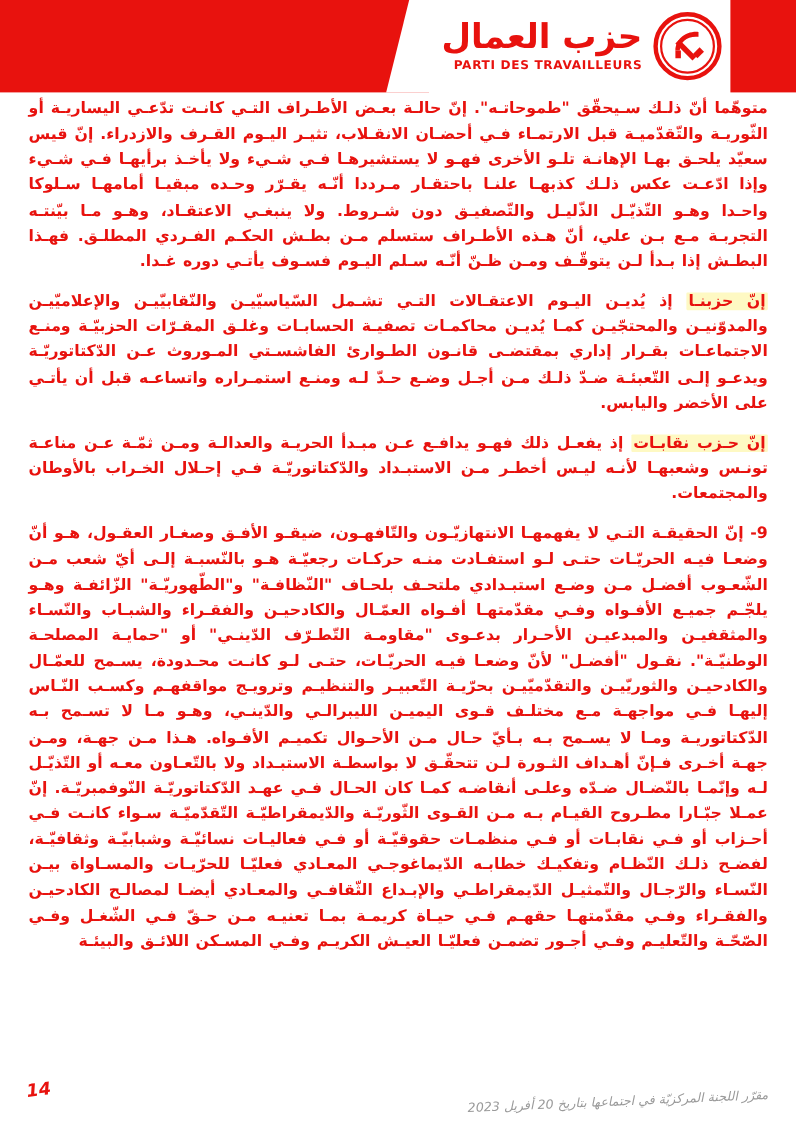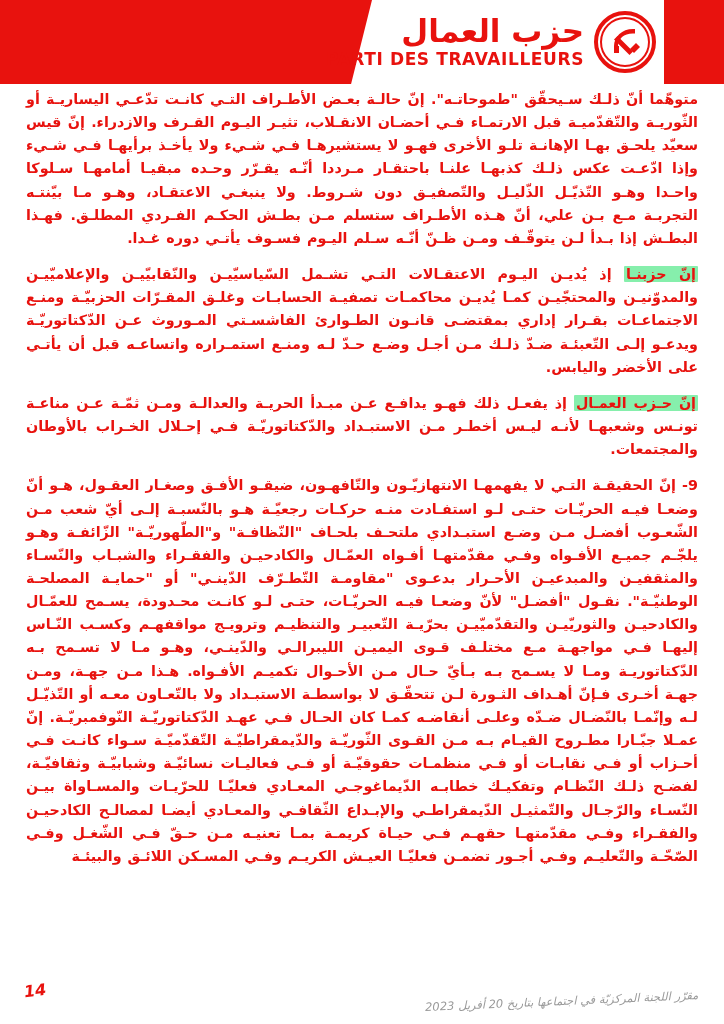--- a/index.html
+++ b/index.html
@@ -99,21 +99,21 @@
   }
   .party-name-ar {
     font-size: 31px;
     font-weight: bold;
     color: #e8120e;
     letter-spacing: 0px;
     white-space: nowrap;
     direction: rtl;
   }
   .party-name-fr {
-    font-size: 17px;
+    font-size: 11px;
     font-weight: bold;
     color: #e8120e;
     letter-spacing: 0.6px;
     white-space: nowrap;
     direction: ltr;
     margin-top: 4px;
   }
 
   
   .page-body {
@@ -133,21 +133,21 @@
     line-height: 1.62;
     margin: 0 0 13px 0;
     text-align: justify;
     text-justify: inter-word;
     word-spacing: 1px;
   }
   .para.last {
     margin-bottom: 16px;
   }
   .hl {
-    background: #86efac;
+    background: #fef9c3;
     padding: 0 2px;
     border-radius: 1px;
   }
   .item-num {
     color: #e8120e;
     font-weight: bold;
   }
 
   
   .footer {
@@ -204,21 +204,21 @@
     </div>
   </div>
 </div>
 
 <div class="page-body">
 
   <p class="para">متوهّما أنّ ذلـك سـيحقّق "طموحاتـه". إنّ حالـة بعـض الأطـراف التـي كانـت تدّعـي اليساريـة أو الثّوريـة والتّقدّميـة قبل الارتمـاء فـي أحضـان الانقـلاب، تثيـر اليـوم القـرف والازدراء. إنّ قيس سعيّد يلحـق بهـا الإهانـة تلـو الأخرى فهـو لا يستشيرهـا فـي شـيء ولا يأخـذ برأيهـا فـي شـيء وإذا ادّعـت عكس ذلـك كذبهـا علنـا باحتقـار مـرددا أنّـه يقـرّر وحـده مبقيـا أمامهـا سـلوكا واحـدا وهـو التّذيّـل الذّليـل والتّصفيـق دون شـروط. ولا ينبغـي الاعتقـاد، وهـو مـا بيّنتـه التجربـة مـع بـن علي، أنّ هـذه الأطـراف ستسلم مـن بطـش الحكـم الفـردي المطلـق. فهـذا البطـش إذا بـدأ لـن يتوقّـف ومـن ظـنّ أنّـه سـلم اليـوم فسـوف يأتـي دوره غـدا.</p>
 
   <p class="para"><span class="hl">إنّ حزبنـا</span><span> إذ يُديـن اليـوم الاعتقـالات التـي تشـمل السّياسيّيـن والنّقابيّيـن والإعلاميّيـن والمدوّنيـن والمحتجّيـن كمـا يُديـن محاكمـات تصفيـة الحسابـات وغلـق المقـرّات الحزبيّـة ومنـع الاجتماعـات بقـرار إداري بمقتضـى قانـون الطـوارئ الفاشسـتي المـوروث عـن الدّكتاتوريّـة ويدعـو إلـى التّعبئـة ضـدّ ذلـك مـن أجـل وضـع حـدّ لـه ومنـع استمـراره واتساعـه قبل أن يأتـي على الأخضر واليابس.</span></p>
 
-  <p class="para"><span class="hl">إنّ حـزب العمـال</span><span> إذ يفعـل ذلك فهـو يدافـع عـن مبـدأ الحريـة والعدالـة ومـن ثمّـة عـن مناعـة تونـس وشعبهـا لأنـه ليـس أخطـر مـن الاستبـداد والدّكتاتوريّـة فـي إحـلال الخـراب بالأوطان والمجتمعات.</span></p>
+  <p class="para"><span class="hl">إنّ حـزب نقابـات</span><span> إذ يفعـل ذلك فهـو يدافـع عـن مبـدأ الحريـة والعدالـة ومـن ثمّـة عـن مناعـة تونـس وشعبهـا لأنـه ليـس أخطـر مـن الاستبـداد والدّكتاتوريّـة فـي إحـلال الخـراب بالأوطان والمجتمعات.</span></p>
 
   <p class="para last"><span class="item-num">9-</span><span> إنّ الحقيقـة التـي لا يفهمهـا الانتهازيّـون والتّافهـون، ضيقـو الأفـق وصغـار العقـول، هـو أنّ وضعـا فيـه الحريّـات حتـى لـو استفـادت منـه حركـات رجعيّـة هـو بالنّسبـة إلـى أيّ شعب مـن الشّعـوب أفضـل مـن وضـع استبـدادي ملتحـف بلحـاف "النّظافـة" و"الطّهوريّـة" الزّائفـة وهـو يلجّـم جميـع الأفـواه وفـي مقدّمتهـا أفـواه العمّـال والكادحيـن والفقـراء والشبـاب والنّسـاء والمثقفيـن والمبدعيـن الأحـرار بدعـوى "مقاومـة التّطـرّف الدّينـي" أو "حمايـة المصلحـة الوطنيّـة". نقـول "أفضـل" لأنّ وضعـا فيـه الحريّـات، حتـى لـو كانـت محـدودة، يسـمح للعمّـال والكادحيـن والثوريّيـن والتقدّميّيـن بحرّيـة التّعبيـر والتنظيـم وترويـج مواقفهـم وكسـب النّـاس إليهـا فـي مواجهـة مـع مختلـف قـوى اليميـن الليبرالـي والدّينـي، وهـو مـا لا تسـمح بـه الدّكتاتوريـة ومـا لا يسـمح بـه بـأيّ حـال مـن الأحـوال تكميـم الأفـواه. هـذا مـن جهـة، ومـن جهـة أخـرى فـإنّ أهـداف الثـورة لـن تتحقّـق لا بواسطـة الاستبـداد ولا بالتّعـاون معـه أو التّذيّـل لـه وإنّمـا بالنّضـال ضـدّه وعلـى أنقاضـه كمـا كان الحـال فـي عهـد الدّكتاتوريّـة النّوفمبريّـة. إنّ عمـلا جبّـارا مطـروح القيـام بـه مـن القـوى الثّوريّـة والدّيمقراطيّـة التّقدّميّـة سـواء كانـت فـي أحـزاب أو فـي نقابـات أو فـي منظمـات حقوقيّـة أو فـي فعاليـات نسائيّـة وشبابيّـة وثقافيّـة، لفضـح ذلـك النّظـام وتفكيـك خطابـه الدّيماغوجـي المعـادي فعليّـا للحرّيـات والمسـاواة بيـن النّسـاء والرّجـال والتّمثيـل الدّيمقراطـي والإبـداع الثّقافـي والمعـادي أيضـا لمصالـح الكادحيـن والفقـراء وفـي مقدّمتهـا حقهـم فـي حيـاة كريمـة بمـا تعنيـه مـن حـقّ فـي الشّغـل وفـي الصّحّـة والتّعليـم وفـي أجـور تضمـن فعليّـا العيـش الكريـم وفـي المسـكن اللائـق والبيئـة</span></p>
 
 </div>
 
 <div class="footer">
   <div class="page-number">14</div>
   <div class="footer-note">مقرّر اللجنة المركزيّة في اجتماعها بتاريخ 20 أفريل 2023</div>
 </div>
 

